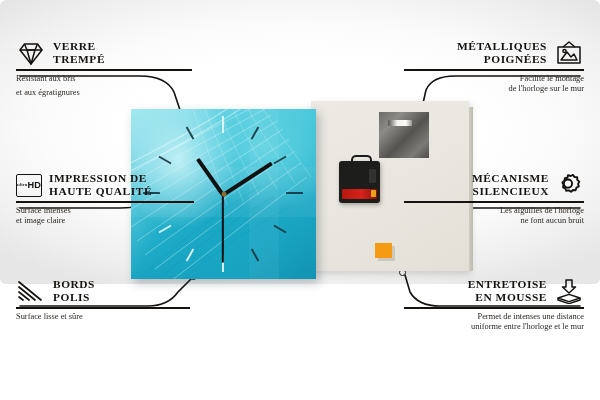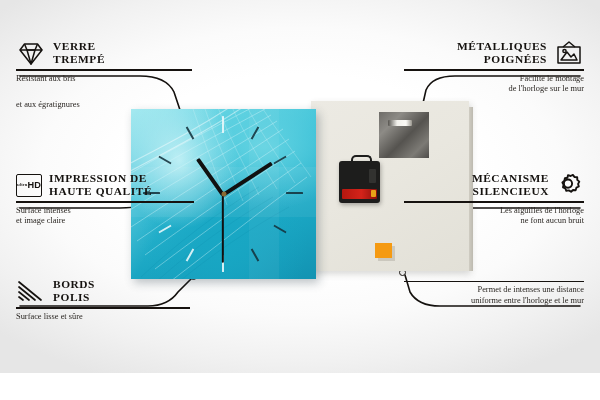--- a/index.html
+++ b/index.html
@@ -2,23 +2,24 @@
 <html><head>
 <meta charset="utf-8">
 <style>
   html,body{margin:0;padding:0;}
   body{
     width:600px;height:400px;overflow:hidden;
     font-family:"Liberation Serif", serif;
     background:#ffffff;
   }
   #stage{
-    position:relative;width:600px;height:373px;
+    position:relative;width:600px;height:284px;
     background:
       radial-gradient(ellipse 70% 62% at 50% 46%, #ffffff 0%, #ffffff 42%, #fbfbfb 62%, #f1f1f1 82%, #e6e6e6 100%);
+    border-radius: 6px;
   }
   .svg-layer{position:absolute;left:0;top:0;width:600px;height:400px;}
 
   
   .feature{position:absolute;}
   .f-head{display:flex;align-items:center;gap:7px;}
   .f-title{
     font-family:"Liberation Serif", serif;
     font-weight:bold;
     font-size:11.4px;
@@ -234,21 +235,21 @@
           <path d="M11,9 L19,9"></path>
         </g>
       </svg>
       <div>
         <div class="f-title">VERRE</div>
         <div class="f-title">TREMPÉ</div>
       </div>
     </div>
     <div class="f-rule" style="width:176px;"></div>
     <div class="f-sub">Résistant aux bris</div>
-    <div class="f-sub" style="margin-top:16px;">et aux égratignures</div>
+    <div class="f-sub" style="margin-top:4px;">et aux égratignures</div>
   </div>
 
   <div class="feature left" id="f-impr">
     <div class="f-head">
       <div class="hd-badge">
         <span class="u">ultra</span>
         <span class="h">HD</span>
       </div>
       <div>
         <div class="f-title">IMPRESSION DE</div>
@@ -314,18 +315,31 @@
           <circle cx="12" cy="11.6" r="4.1"></circle>
         </g>
       </svg>
     </div>
     <div class="f-rule" style="width:180px;margin-left:auto;"></div>
     <div class="f-sub">Les aiguilles de l'horloge</div>
     <div class="f-sub" style="margin-top:0;">ne font aucun bruit</div>
   </div>
 
   <div class="feature right" id="f-entre">
+    <div class="f-head">
+      <div>
+        <div class="f-title">ENTRETOISE</div>
+        <div class="f-title">EN MOUSSE</div>
+      </div>
+      <svg class="icon" width="30" height="26" viewBox="0 0 30 26">
+        <g fill="none" stroke="#15120f" stroke-width="1.5" stroke-linejoin="round">
+          <path d="M12,2 L18,2 L18,9 L21.5,9 L15,15 L8.5,9 L12,9 Z"></path>
+          <path d="M15,16.4 L26,20 L15,23.6 L4,20 Z"></path>
+          <path d="M4,20 L4,22 L15,25.6 L26,22 L26,20"></path>
+        </g>
+      </svg>
+    </div>
     <div class="f-rule" style="width:180px;margin-left:auto;"></div>
     <div class="f-sub">Permet de intenses une distance</div>
     <div class="f-sub" style="margin-top:0;">uniforme entre l'horloge et le mur</div>
   </div>
 
 </div>
 
 </body></html>

